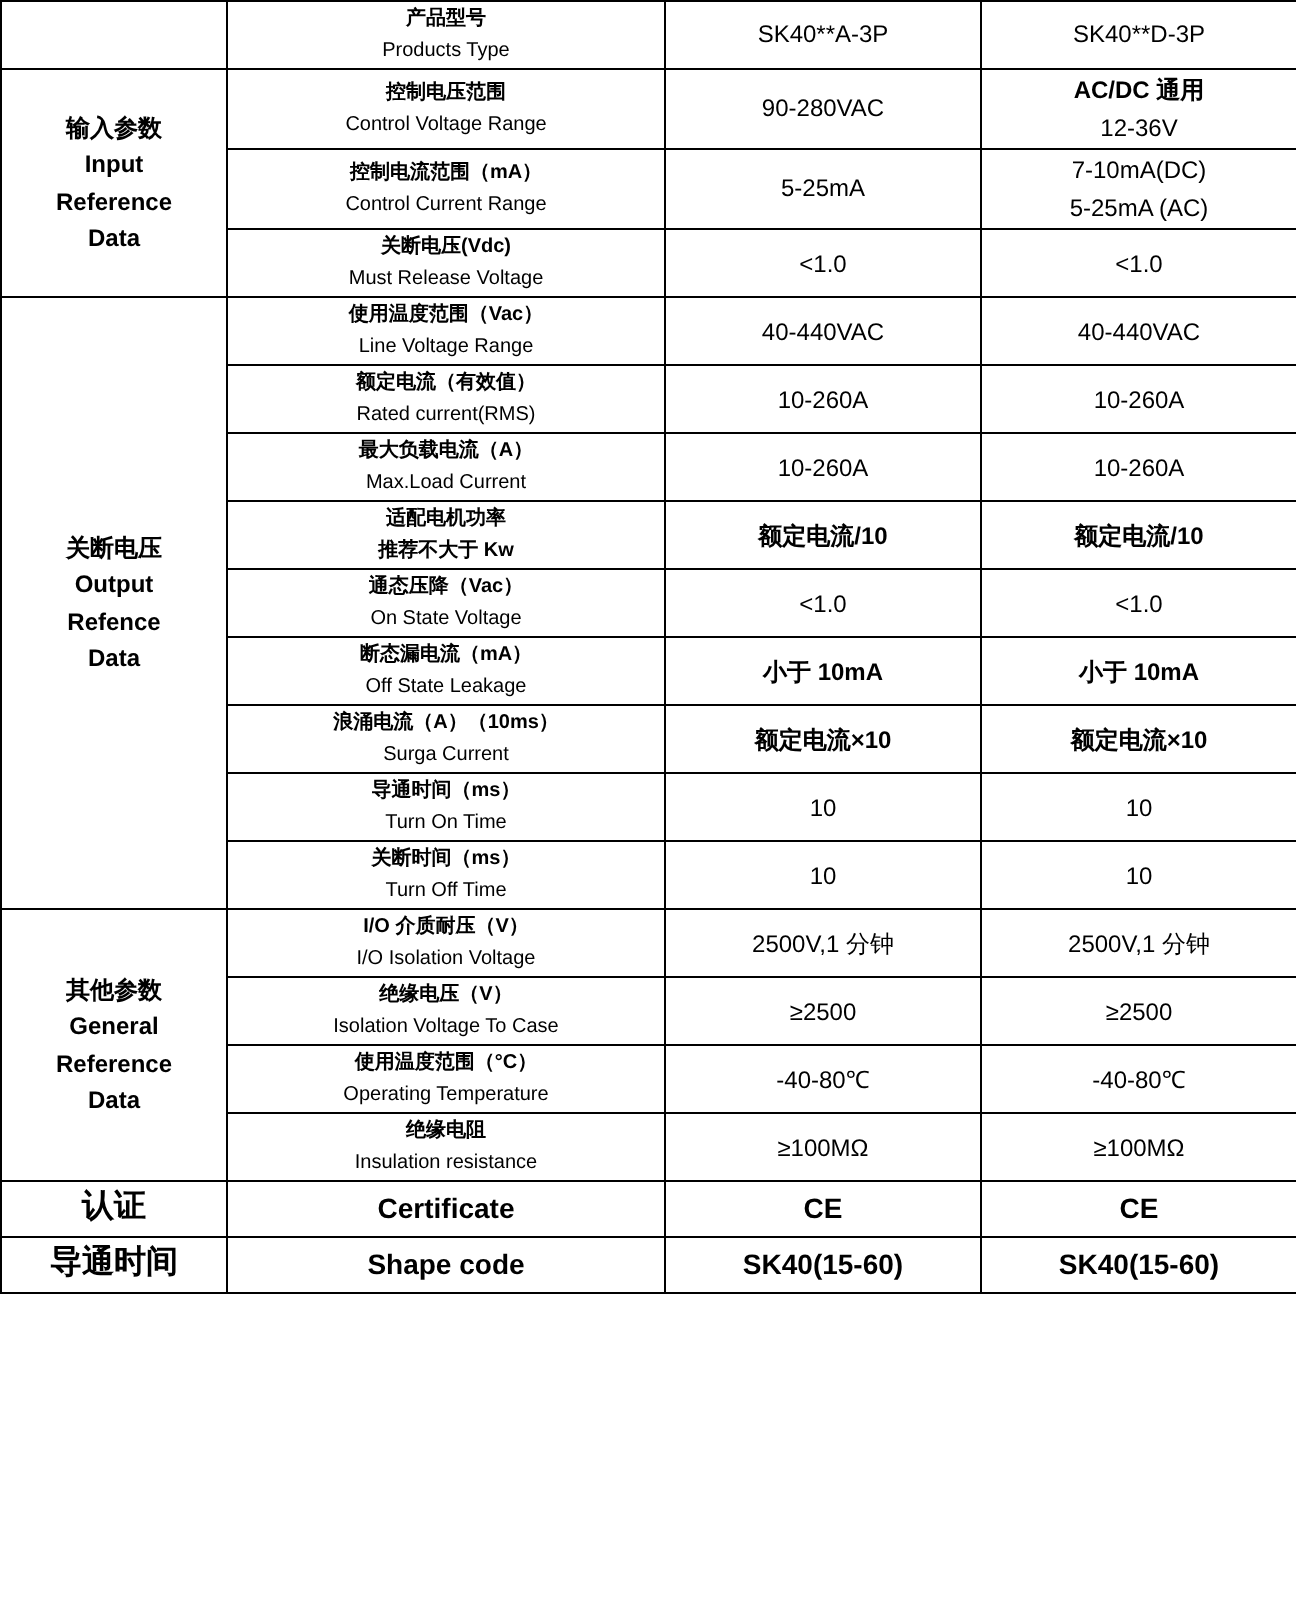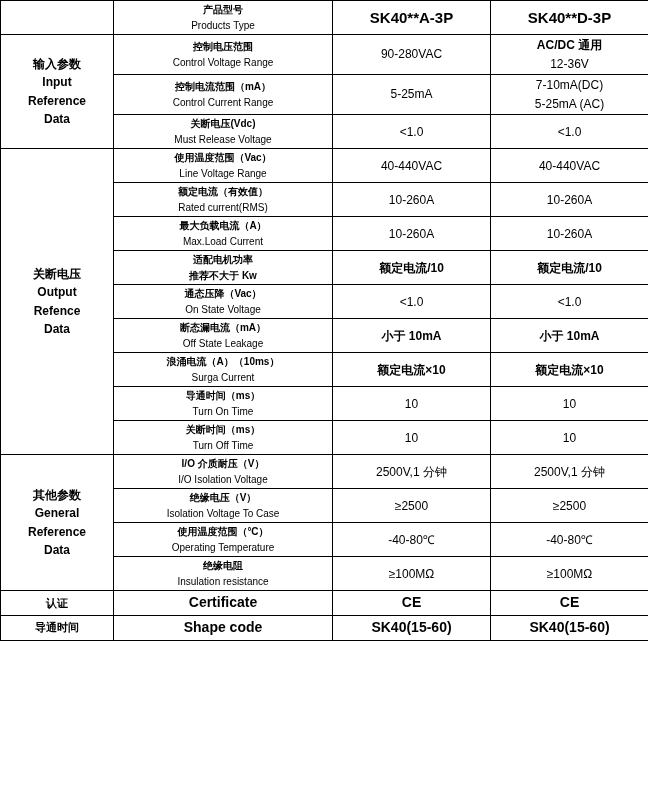--- a/index.html
+++ b/index.html
@@ -44,22 +44,22 @@
   .param-cell .en { display: block; font-weight: normal; }
 
   .val-cell {
     font-size: 12px;
   }
   .val-cell .l1 { display: block; }
   .val-cell .l2 { display: block; }
 
   .bold { font-weight: bold; }
   .single { font-size: 14px; font-weight: bold; }
-  .single-b { font-size: 11px; font-weight: bold; }
-  .hdr-val { font-size: 15px; font-weight: bold; }
+  .single-b { font-size: 16px; font-weight: bold; }
+  .hdr-val { font-size: 12px; font-weight: normal; }
 </style>
 </head>
 <body>
 
 <table id="spec-table">
   <colgroup>
     <col class="col-cat">
     <col class="col-param">
     <col class="col-val">
     <col class="col-val">

